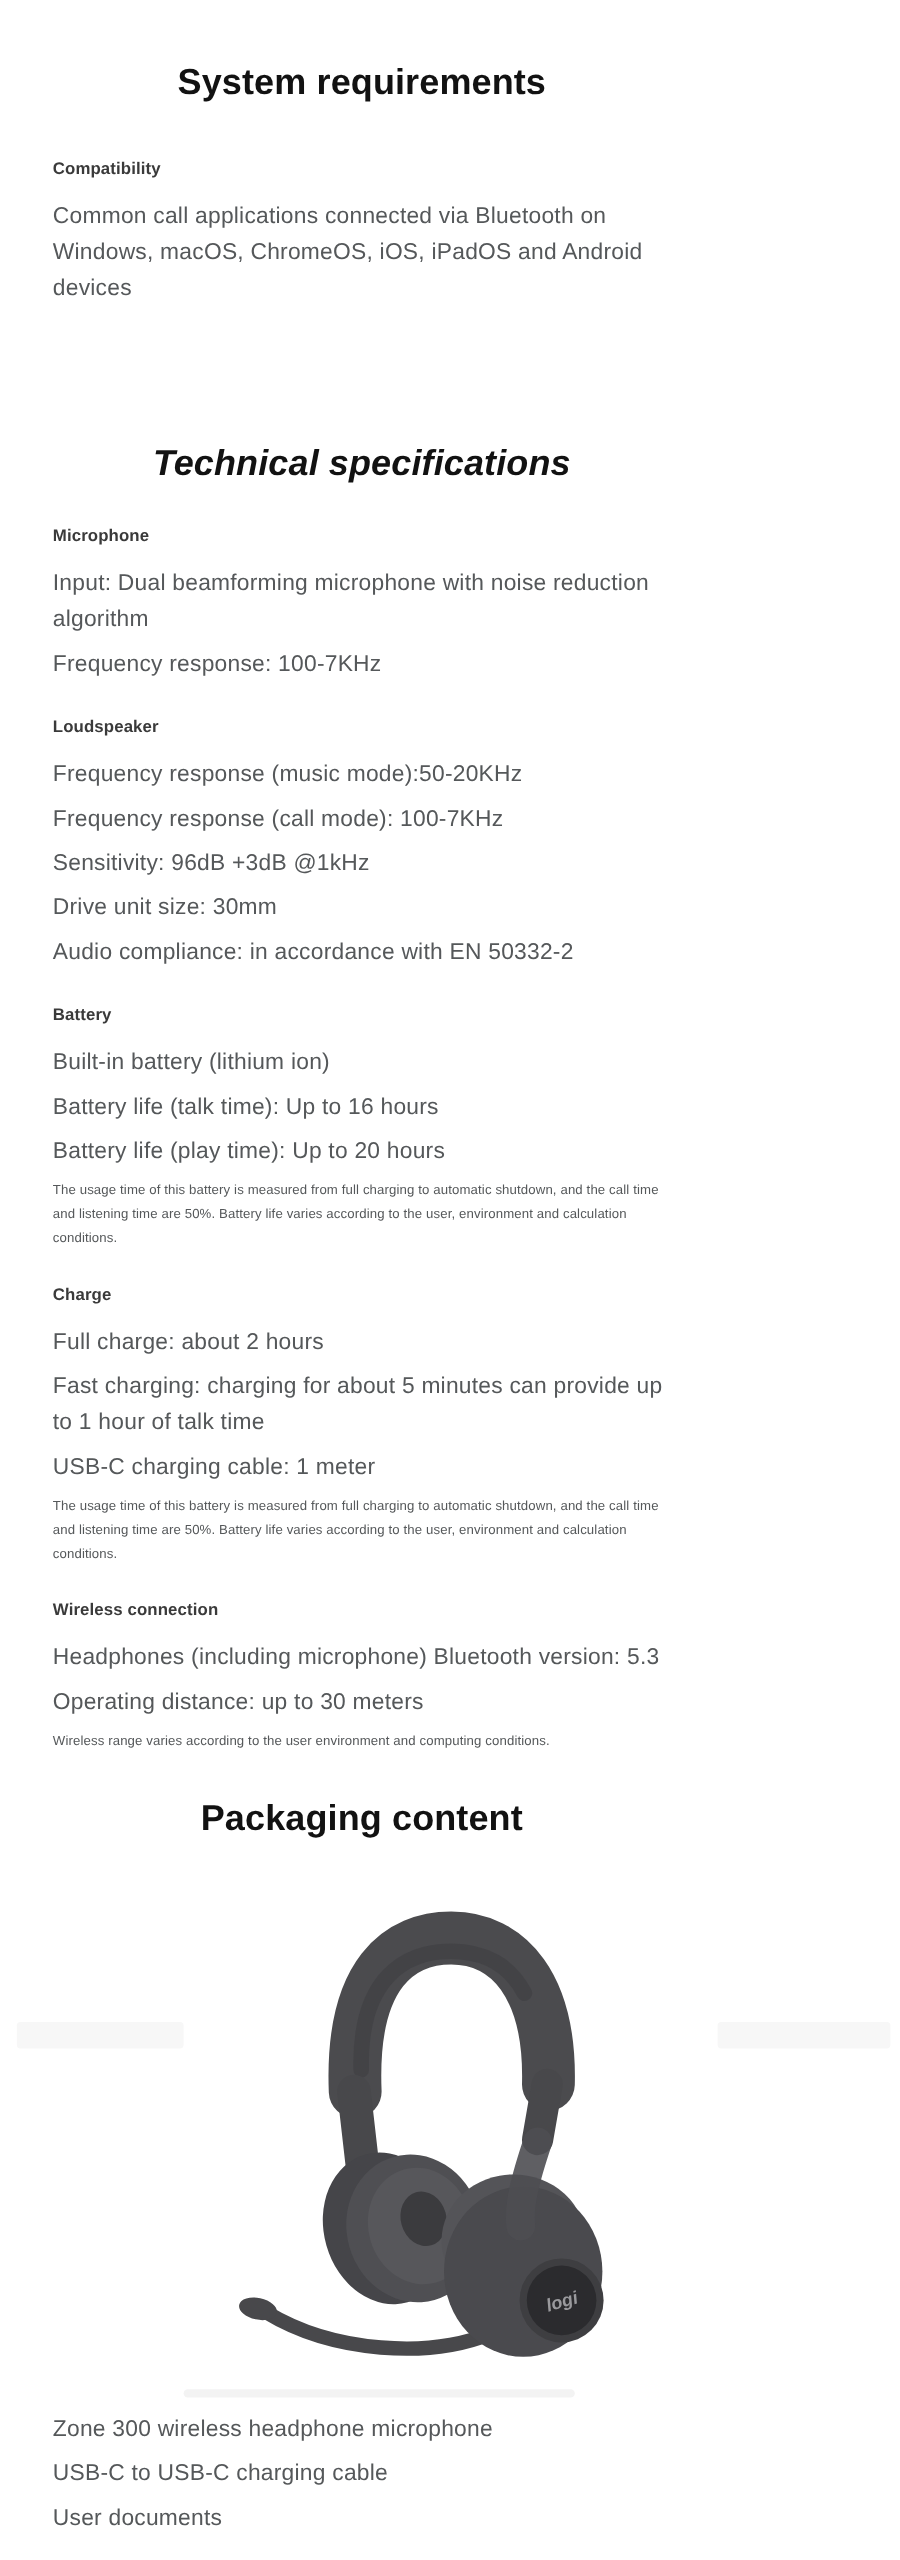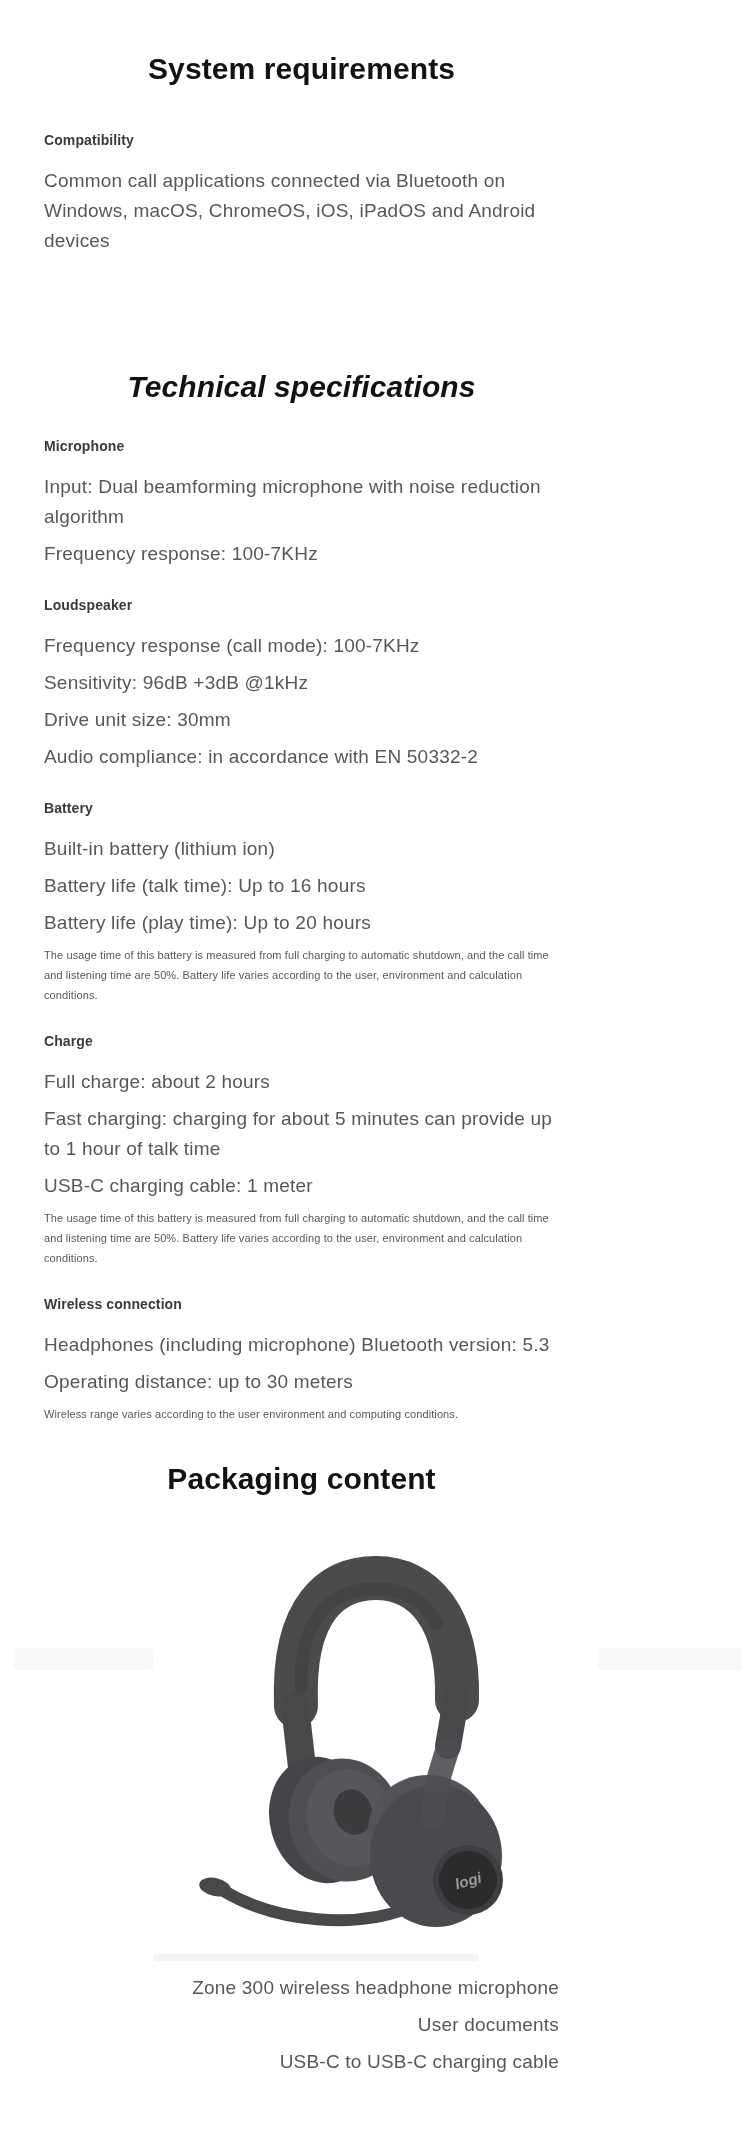--- a/index.html
+++ b/index.html
@@ -52,39 +52,40 @@
     color: #55585a;
     max-width: 676px;
   }
   .packshot {
     position: relative;
     width: 750px;
     height: 415px;
     margin: 50px 0 10px -44px;
   }
   .packshot svg { position: absolute; left: 0; top: 0; }
-  .pack-items { margin-top: 2px; text-align: right; }
+  .pack-items { margin-top: 2px; }
 </style>
 </head>
 <body>
 
 <div class="page">
 
   <h2 class="section-title">System requirements</h2>
 
   <h3 class="spec-heading first-after-title">Compatibility</h3>
   <p class="spec-line">Common call applications connected via Bluetooth on Windows, macOS, ChromeOS, iOS, iPadOS and Android devices</p>
 
   <h2 class="section-title tech-title">Technical specifications</h2>
 
   <h3 class="spec-heading first-after-tech">Microphone</h3>
   <p class="spec-line">Input: Dual beamforming microphone with noise reduction algorithm</p>
   <p class="spec-line">Frequency response: 100-7KHz</p>
 
   <h3 class="spec-heading">Loudspeaker</h3>
+  <p class="spec-line">Frequency response (music mode):50-20KHz</p>
   <p class="spec-line">Frequency response (call mode): 100-7KHz</p>
   <p class="spec-line">Sensitivity: 96dB +3dB @1kHz</p>
   <p class="spec-line">Drive unit size: 30mm</p>
   <p class="spec-line">Audio compliance: in accordance with EN 50332-2</p>
 
   <h3 class="spec-heading">Battery</h3>
   <p class="spec-line">Built-in battery (lithium ion)</p>
   <p class="spec-line">Battery life (talk time): Up to 16 hours</p>
   <p class="spec-line">Battery life (play time): Up to 20 hours</p>
   <p class="footnote">The usage time of this battery is measured from full charging to automatic shutdown, and the call time and listening time are 50%. Battery life varies according to the user, environment and calculation conditions.</p>
@@ -129,17 +130,17 @@
       <ellipse cx="436" cy="308" rx="66" ry="71" fill="#4a4a4e"></ellipse>
       <path d="M 448 200 C 438 230 432 252 434 270" stroke="#4e4e52" stroke-width="24" fill="none" stroke-linecap="round" opacity="0.9"></path>
       <circle cx="468" cy="332" r="35" fill="#3e3e41"></circle>
       <circle cx="468" cy="332" r="29" fill="#2b2b2e"></circle>
       <text x="468" y="338" text-anchor="middle" font-size="15" font-style="italic" font-weight="700" fill="#9a9a9d" transform="rotate(-16 468 332)" font-family="Liberation Sans, DejaVu Sans, sans-serif">logi</text>
     </svg>
   </div>
 
   <div class="pack-items">
     <p class="spec-line">Zone 300 wireless headphone microphone</p>
+    <p class="spec-line">USB-C to USB-C charging cable</p>
     <p class="spec-line">User documents</p>
-    <p class="spec-line">USB-C to USB-C charging cable</p>
   </div>
 
 </div>
 
 </body></html>

